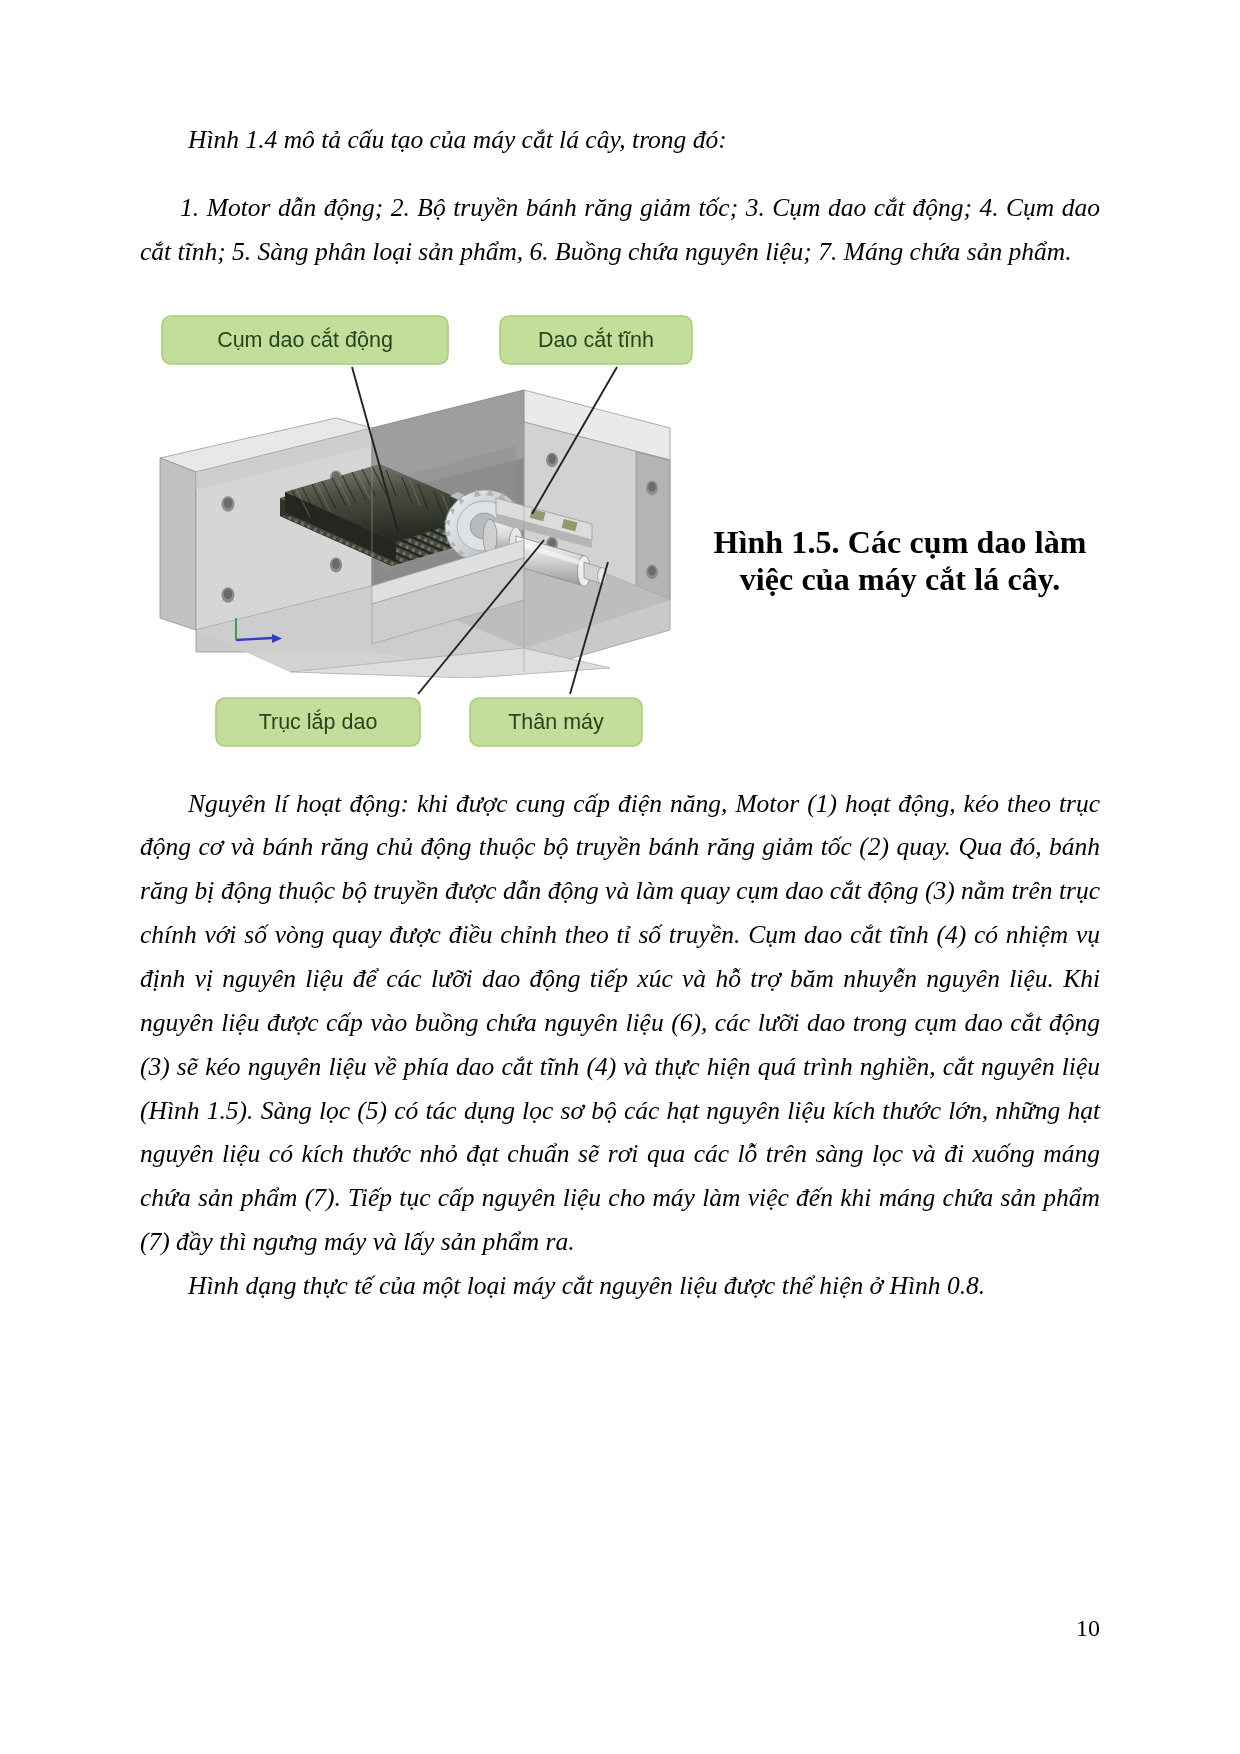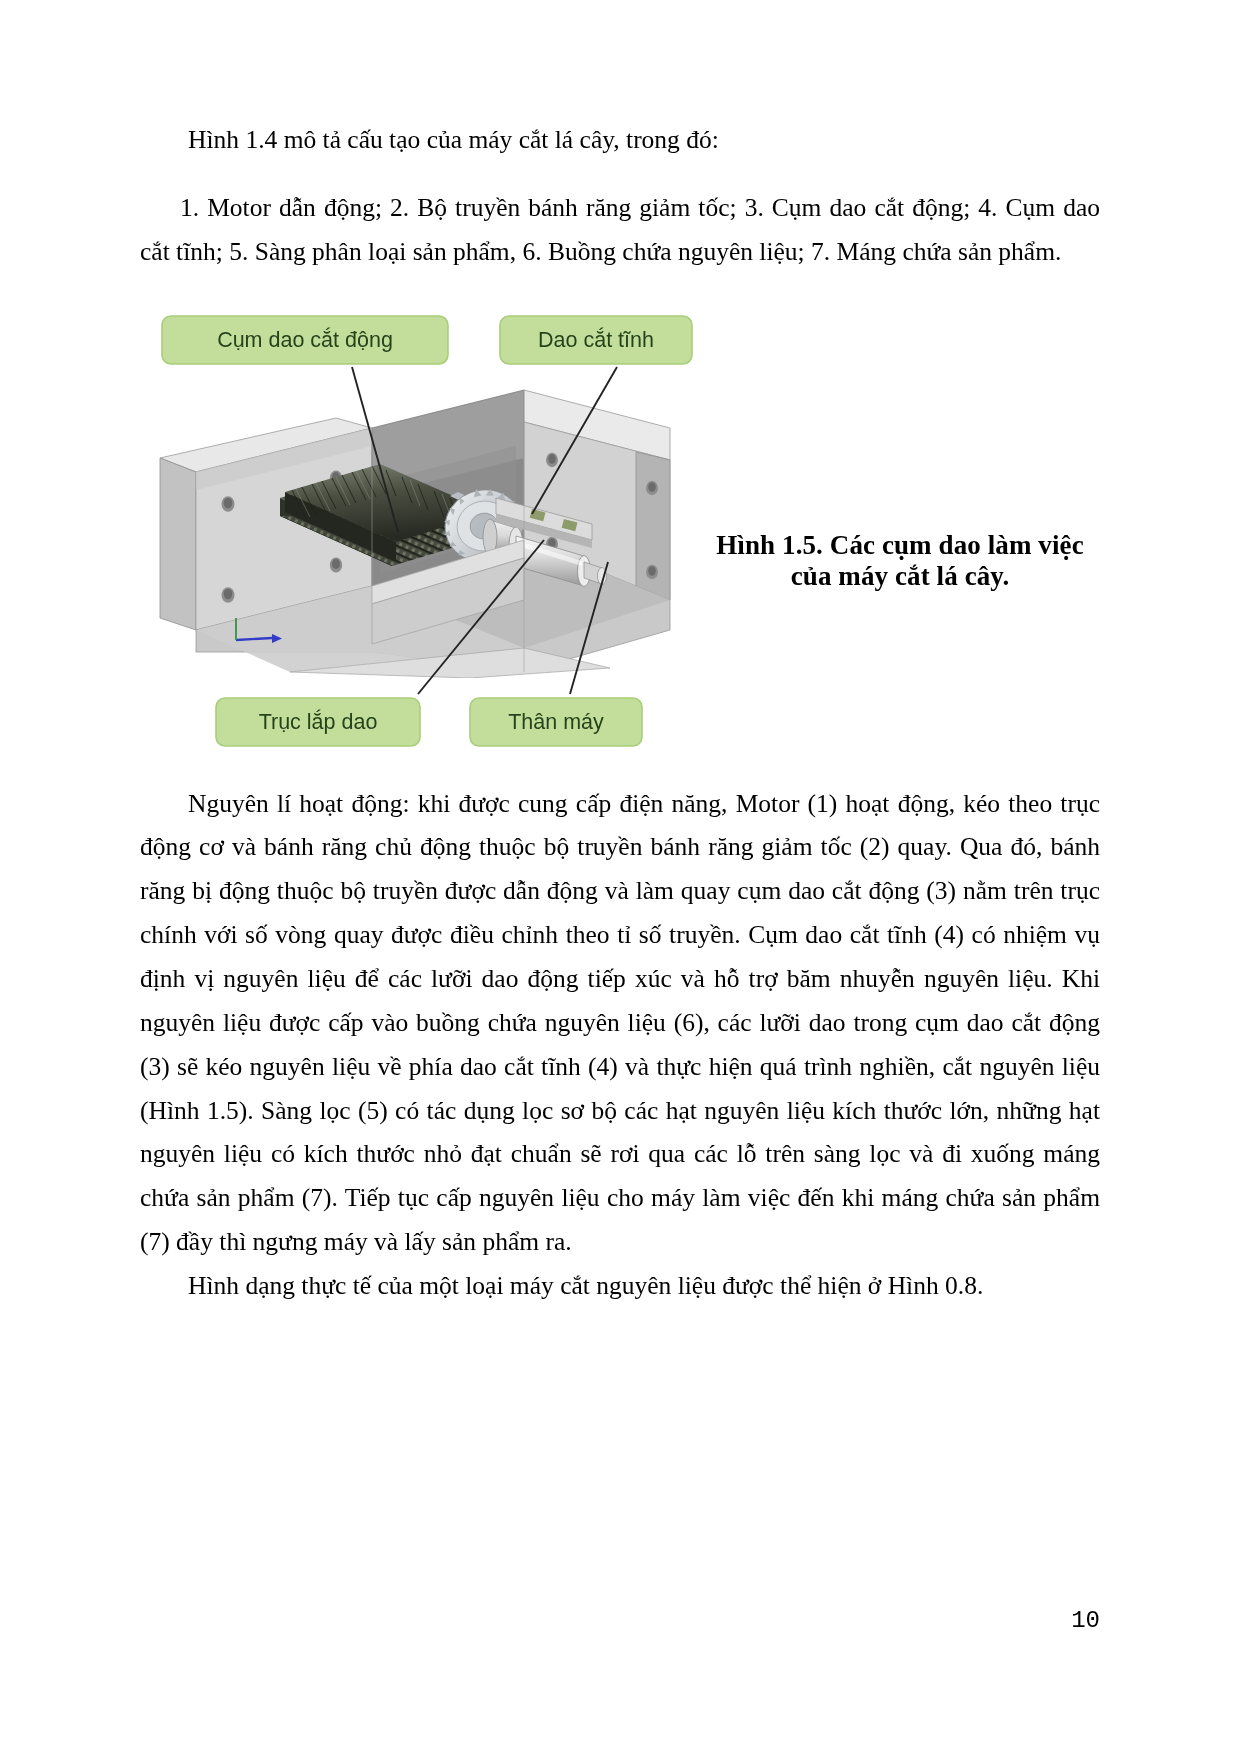--- a/index.html
+++ b/index.html
@@ -20,54 +20,55 @@
     height: 1754px;
     padding: 118px 140px 60px 140px;
   }
   .para {
     font-size: 25.5px;
     line-height: 1.72;
     text-align: justify;
     text-justify: inter-word;
     margin: 0 0 14px 0;
     text-indent: 48px;
+    font-style: italic;
   }
   .para.lead { margin-bottom: 24px; }
   .para.list { text-indent: 40px; margin-bottom: 0; }
 
   
   .figure {
     margin: 26px 0 0 0;
     width: 100%;
     display: flex;
     align-items: center;
   }
   .fig-canvas {
     position: relative;
     width: 560px;
     height: 470px;
   }
   .fig-canvas svg { display: block; }
   .fig-caption {
-    font-size: 27px;
+    font-size: 32px;
     font-weight: bold;
     text-align: center;
     margin-top: 52px;
     letter-spacing: 0.1px;
   }
 
   .body-block { margin-top: 12px; }
   .body-block .para { margin-bottom: 0; }
 
   .page-number {
     position: absolute;
     right: 140px;
-    bottom: 120px;
+    bottom: 112px;
     font-size: 24px;
-    font-family: Liberation Mono, monospace;
+    font-family: Liberation Serif, serif;
   }
 
   
   .callout-text {
     font-family: "Liberation Sans", sans-serif;
     font-size: 21.5px;
     fill: #26441c;
   }
 </style>
 </head>

